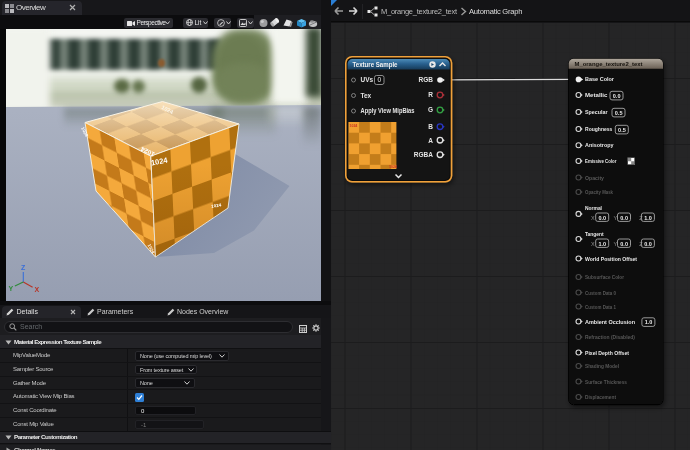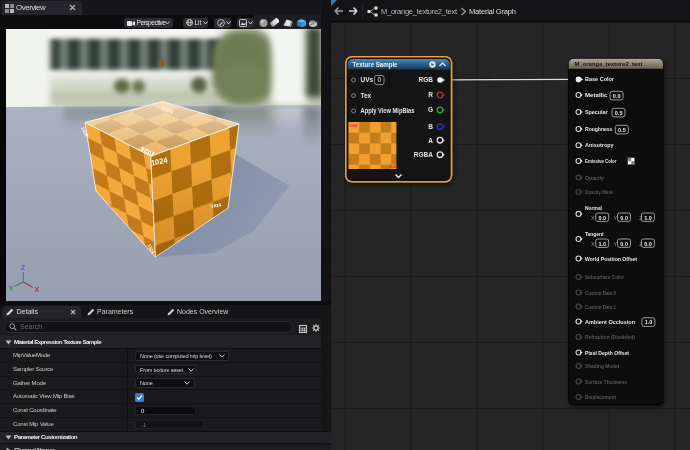--- a/index.html
+++ b/index.html
@@ -299,21 +299,21 @@
   <svg class="abs" style="left:367px;top:6px" width="11" height="11" viewBox="0 0 11 11">
     <rect x="0.5" y="4" width="3" height="3" fill="#e8e8e8"></rect>
     <rect x="7.5" y="0.5" width="3" height="3" fill="#e8e8e8"></rect>
     <rect x="7.5" y="7.5" width="3" height="3" fill="#e8e8e8"></rect>
     <path d="M3.5 5.5 L7.5 2 M3.5 5.5 L7.5 9" stroke="#b8b8b8" stroke-width="0.9" fill="none"></path>
   </svg>
   <div class="abs" style="left:381px;top:6.5px;font-size:7.5px;letter-spacing:-0.25px;color:#bcbcbc;">M_orange_texture2_text</div>
   <svg class="abs" style="left:459.5px;top:7px" width="7" height="9" viewBox="0 0 7 9">
       <path d="M1.5 1 L5.5 4.5 L1.5 8" stroke="#9a9a9a" stroke-width="1.4" fill="none"></path>
     </svg>
-  <div class="abs" style="left:469px;top:6.5px;font-size:7.6px;letter-spacing:-0.25px;color:#dedede;">Material Graph</div>
+  <div class="abs" style="left:469px;top:6.5px;font-size:7.6px;letter-spacing:-0.25px;color:#dedede;">Automatic Graph</div>
 
   <div class="abs" style="left:331px;top:23px;width:359px;height:427px;
        background-color:#252526;
        background-image:
          linear-gradient(#1c1c1d 1px, transparent 1px),
          linear-gradient(90deg,#1c1c1d 1px, transparent 1px),
          linear-gradient(rgba(0,0,0,0.03) 1px, transparent 1px),
          linear-gradient(90deg,rgba(0,0,0,0.03) 1px, transparent 1px);
        background-size:66px 66px, 66px 66px, 13.2px 13.2px, 13.2px 13.2px;
        background-position:13.5px 55px, 13.5px 55px, 13.5px 55px, 13.5px 55px;">

